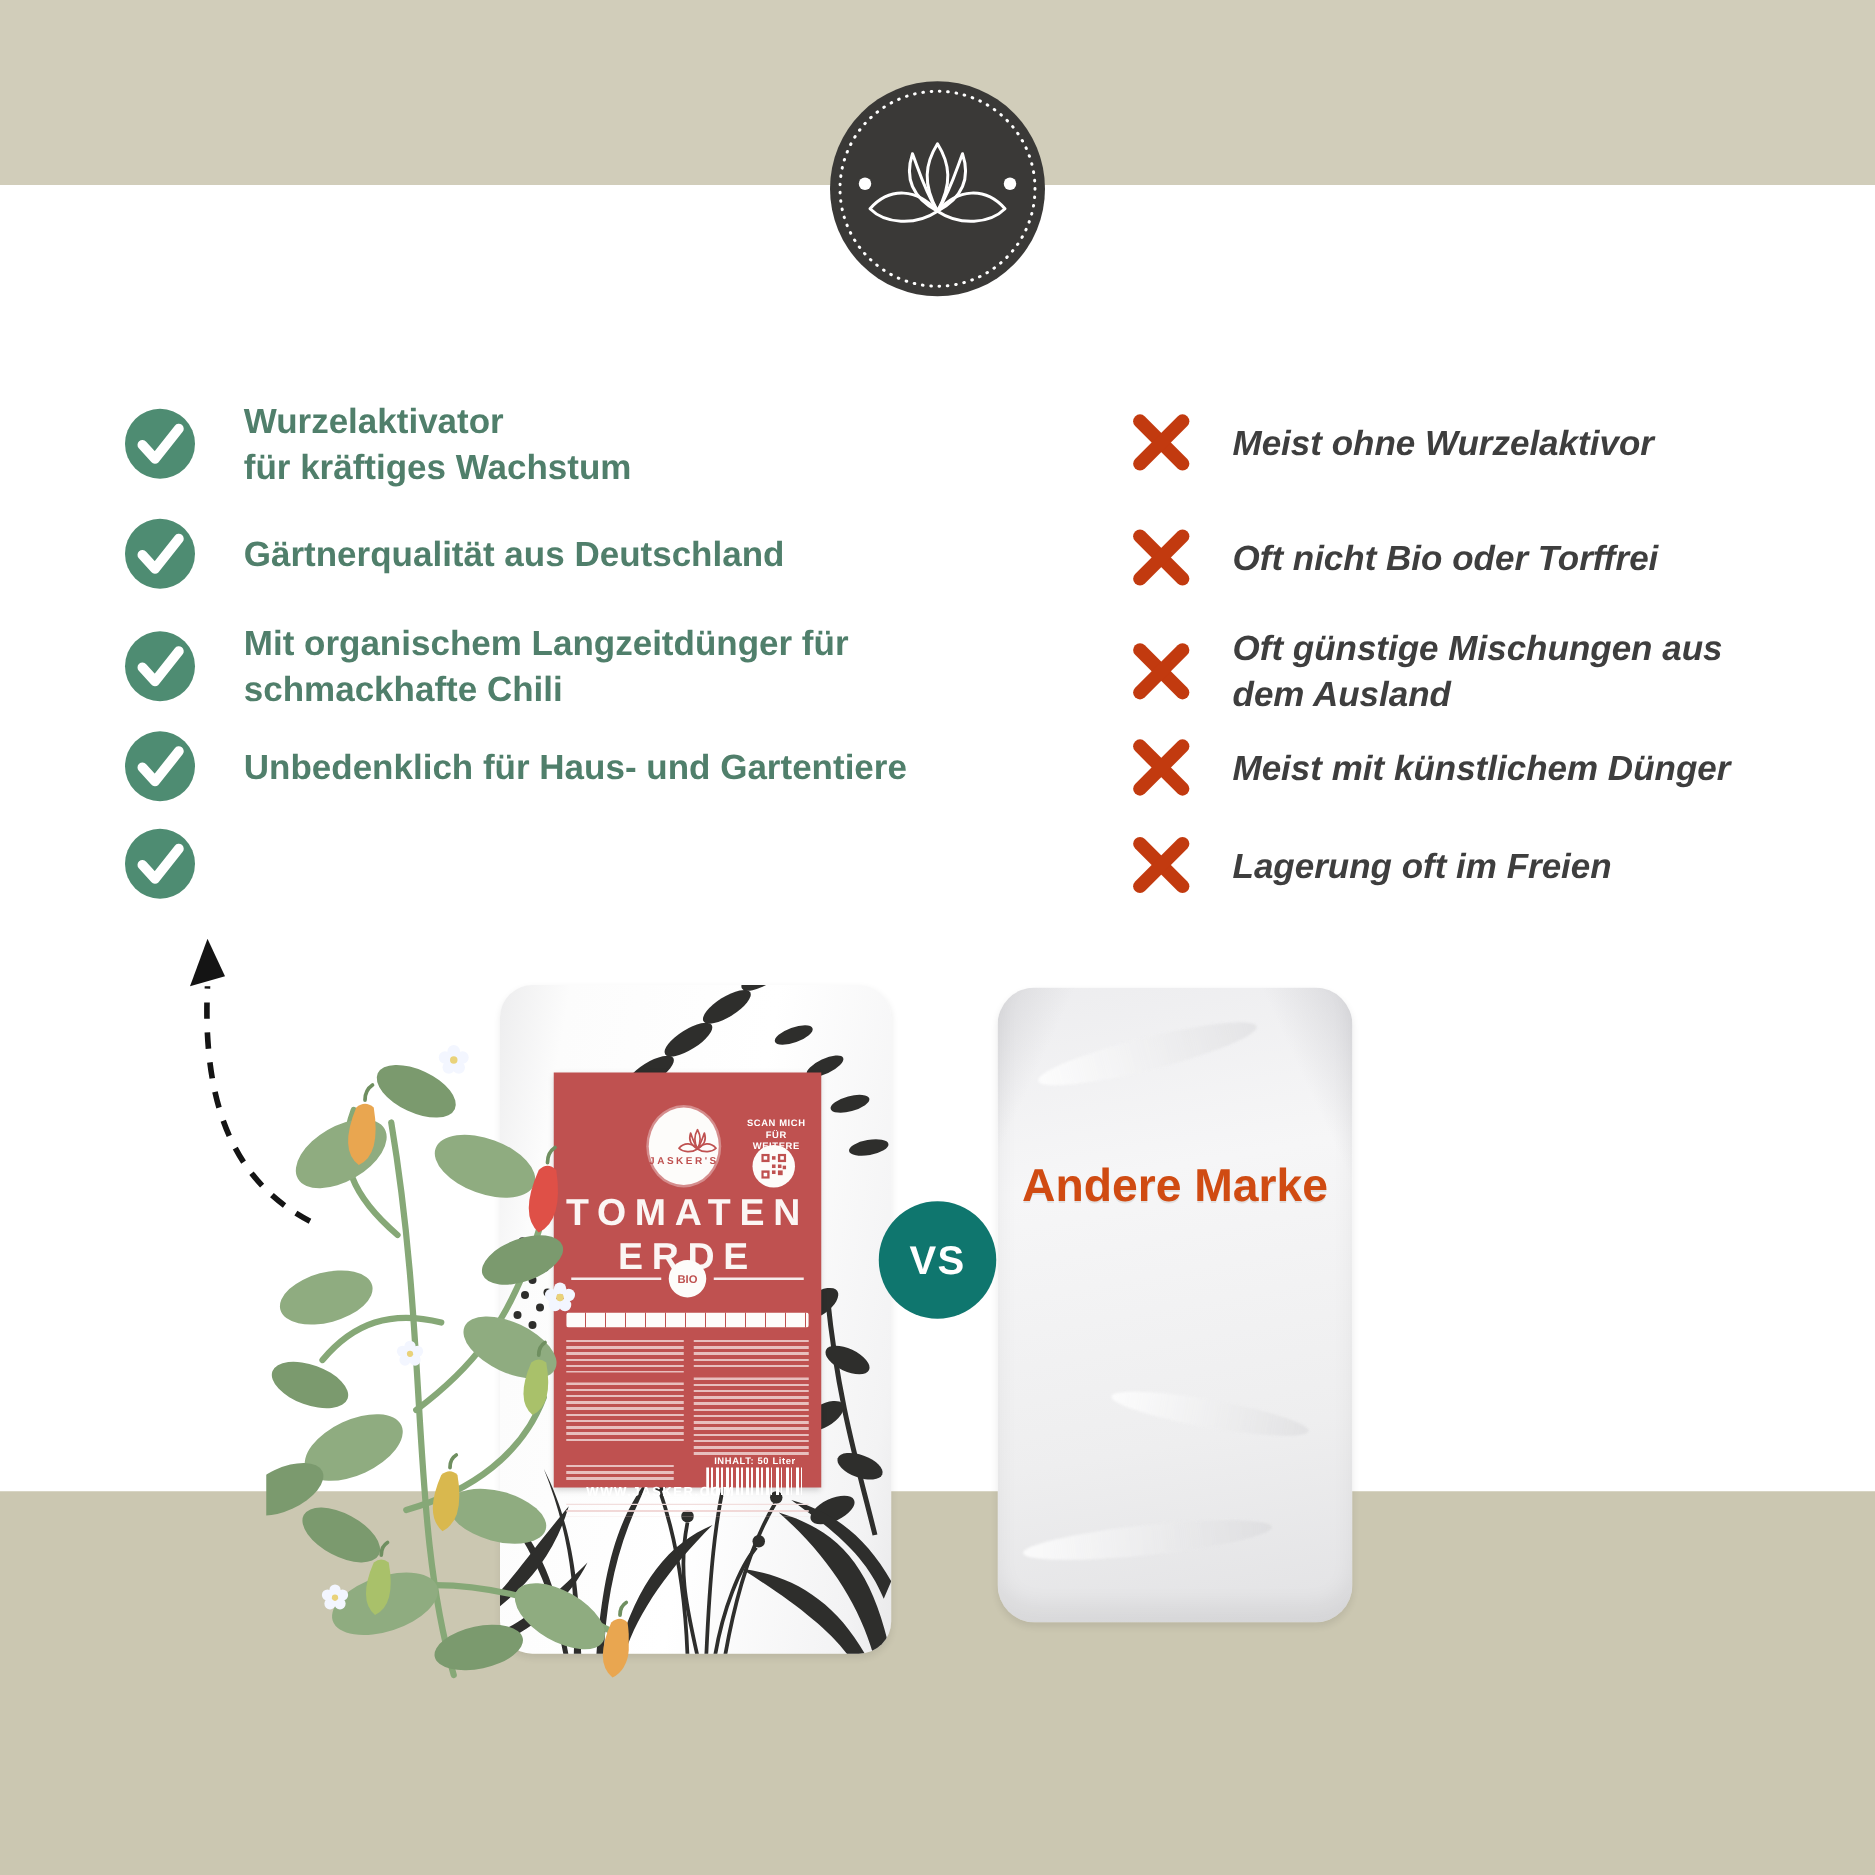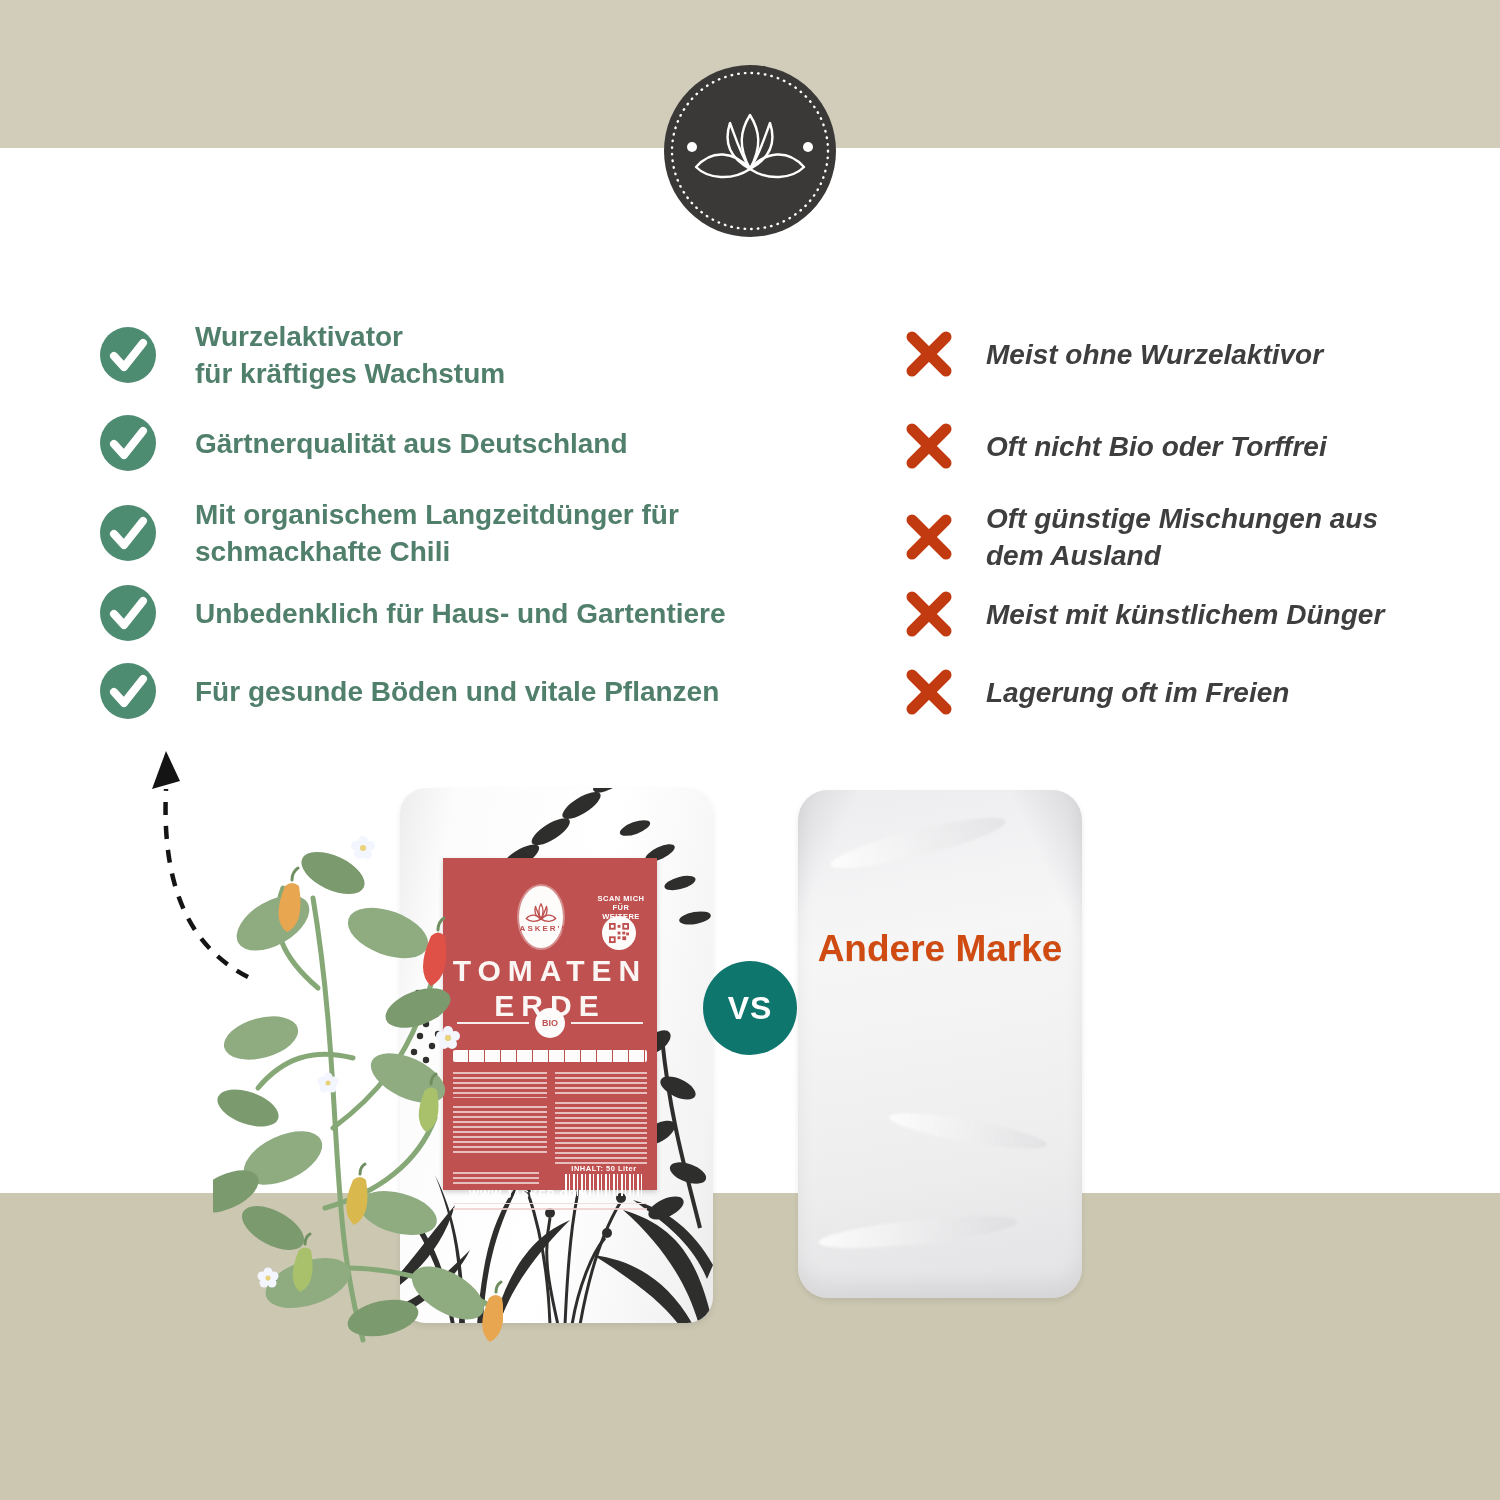--- a/index.html
+++ b/index.html
@@ -46,22 +46,22 @@
     border-radius:26px;overflow:hidden;box-shadow:0 3px 6px rgba(0,0,0,0.08);
   }
   .bag-left .botanics{position:absolute;left:0;top:0;}
 
   
   .label{
     position:absolute;left:43px;top:70px;width:214px;height:332px;background:#bf5150;
     box-shadow:0 2px 5px rgba(0,0,0,0.18);
   }
   .brand-circle{
-    position:absolute;left:76px;top:28px;width:44px;height:62px;border-radius:50%;
-    background:#fdfcfa;display:flex;flex-direction:column;align-items:center;justify-content:center;
+    position:absolute;left:76px;top:28px;width:56px;height:62px;border-radius:50%;
+    background:#fdfcfa;display:flex;flex-direction:column;align-items:flex-end;justify-content:center;
     box-shadow:0 0 0 2px rgba(255,255,255,0.35);
   }
   .brand-name{font-size:8px;font-weight:700;letter-spacing:2px;color:#bf5150;margin-top:1px;}
   .qr-caption{
     position:absolute;left:146px;top:36px;width:64px;text-align:center;
     font-size:7.5px;line-height:9px;font-weight:700;color:#fff;letter-spacing:0.5px;
   }
   .qr-circle{
     position:absolute;left:159px;top:58px;width:34px;height:34px;border-radius:50%;
     background:#fdfcfa;display:flex;align-items:center;justify-content:center;
@@ -197,24 +197,20 @@
           <span></span>
       </div>
     </div>
     <div class="p-row" style="top:662px">
       <span class="chk">
         <svg width="58" height="58" viewBox="0 0 58 58">
             <circle cx="29" cy="29" r="28" fill="#4e8c72"></circle>
             <path d="M15 30 L25 41 L44 17" fill="none" stroke="#ffffff" stroke-width="8" stroke-linecap="round" stroke-linejoin="round"></path>
           </svg>
       </span>
-      <div class="p-text">
-        <span>Für gesunde Böden und vitale Pflanzen</span>
-          <span></span>
-      </div>
     </div>
   </section>
 
   <section class="cons">
     <div class="c-row" style="top:326px">
       <span class="xmk">
         <svg width="54" height="54" viewBox="0 0 54 54">
             <g stroke="#c23a0f" stroke-width="11" stroke-linecap="round">
               <line x1="10" y1="10" x2="44" y2="44"></line>
               <line x1="44" y1="10" x2="10" y2="44"></line>

